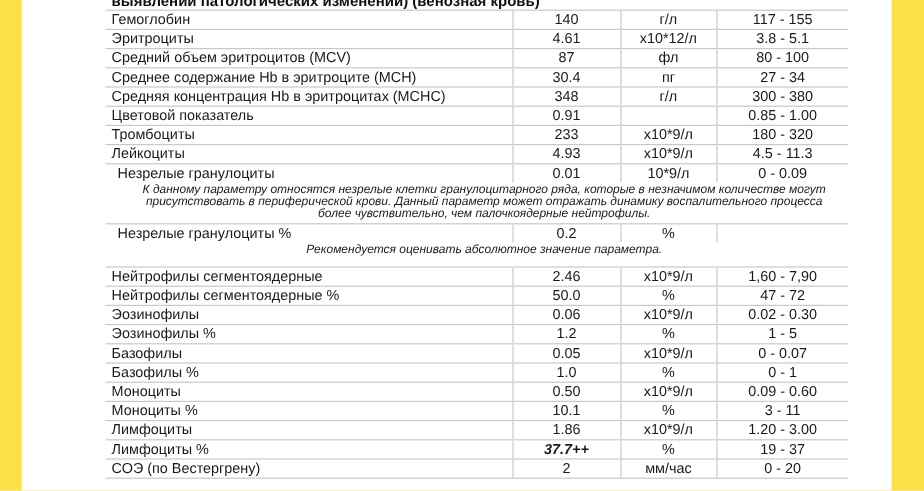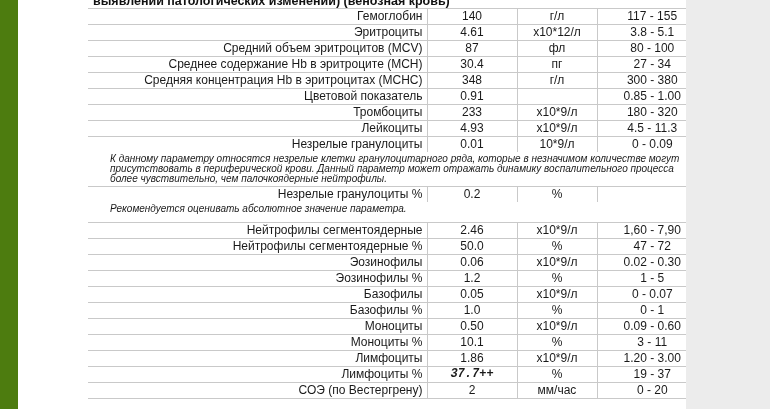--- a/index.html
+++ b/index.html
@@ -1,30 +1,30 @@
 <!DOCTYPE html>
 <html style="--border: #c9c9c9;"><head>
 <meta charset="utf-8">
 <style>
   html,body{margin:0;padding:0;background:#ececec;font-family:"Liberation Sans",sans-serif;}
-  .stage{position:relative;width:686px;height:409px;background:#4d7c0f;overflow:hidden;}
+  .stage{position:relative;width:770px;height:409px;background:#fde047;overflow:hidden;}
   .page{position:absolute;left:18px;top:0;width:725px;height:409px;background:#ffffff;}
   .doc{position:absolute;left:70px;top:0;width:619px;}
   .clipped-header{height:8px;overflow:hidden;}
   .clipped-header span{display:block;margin-top:-6px;padding-left:5px;font-weight:bold;font-size:12.5px;color:#111;white-space:nowrap;}
   table.results{border-collapse:collapse;table-layout:fixed;width:619px;color:#1a1a1a;}
   col.w1{width:339px;}col.w2{width:90px;}col.w3{width:80px;}col.w4{width:110px;}
   td{font-size:12px;line-height:15px;height:15px;padding:0 4px;vertical-align:middle;overflow:hidden;white-space:nowrap;}
   tr.data-row td{border-top:1px solid var(--border,#c9c9c9);}
   tr.data-row td.c2,tr.data-row td.c3,tr.data-row td.c4{border-left:1px solid var(--border,#c9c9c9);text-align:center;}
   tr.data-row.last td{border-bottom:1px solid var(--border,#c9c9c9);}
-  td.c1{padding-left:5px;text-align:right;}
+  td.c1{padding-left:5px;}
   td.c1.indent{padding-left:10px;}
-  td.c2.emph{font-weight:bold;font-style:italic;font-family:Liberation Mono, monospace;}
-  tr.note-row td{font-style:italic;font-size:10px;line-height:10px;height:auto;padding:2px 10px 2px 22px;white-space:normal;color:#1a1a1a;}
+  td.c2.emph{font-weight:bold;font-style:italic;}
+  tr.note-row td{font-style:italic;font-size:10px;line-height:10px;height:auto;padding:2px 10px 2px 22px;white-space:normal;color:#1a1a1a;text-align:center;}
   tr.note-row td.short{padding-bottom:8px;margin-top:48px;}
 </style>
 </head>
 <body>
 
 <div class="stage">
   <div class="page">
     <div class="doc">
       <div class="clipped-header">
         <span>выявлении патологических изменений) (венозная кровь)</span>

